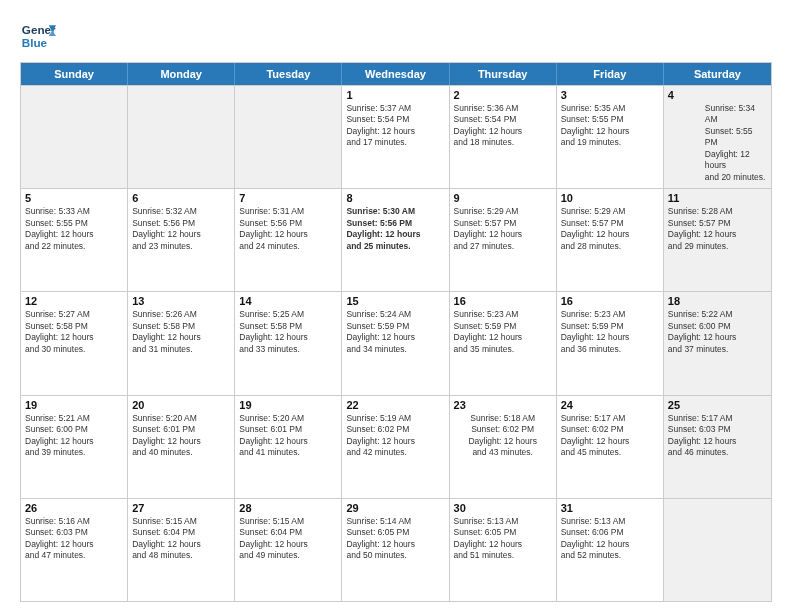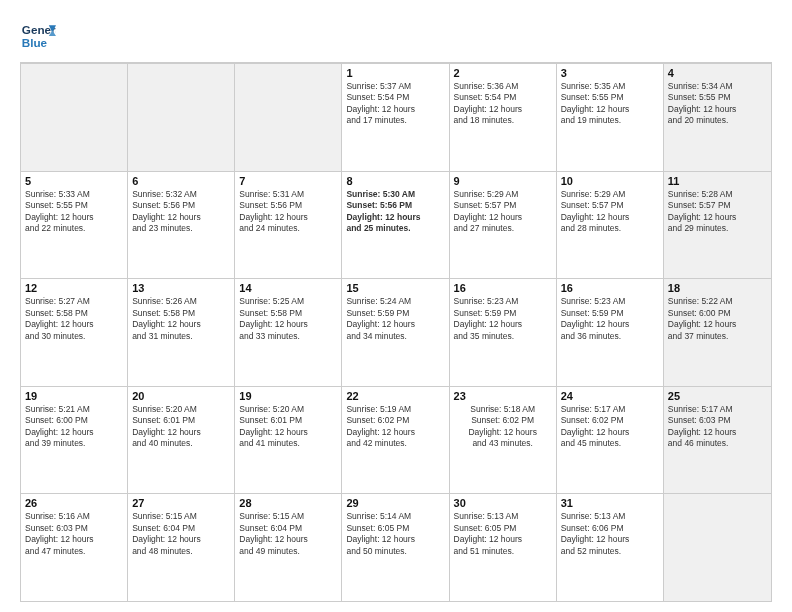--- a/index.html
+++ b/index.html
@@ -113,20 +113,29 @@
         <polygon points="36,14 40,20 32,20" fill="#5599cc"></polygon>
       </svg>
     </div>
     <div class="title-block">
       <div class="month-title"></div>
       <div class="subtitle"></div>
     </div>
   </div>
 
   <div class="calendar">
+    <div class="cal-header">
+    <div class="cal-header-cell">Sunday</div>
+        <div class="cal-header-cell">Monday</div>
+        <div class="cal-header-cell">Tuesday</div>
+        <div class="cal-header-cell">Wednesday</div>
+        <div class="cal-header-cell">Thursday</div>
+        <div class="cal-header-cell">Friday</div>
+        <div class="cal-header-cell">Saturday</div>
+      </div>
     <div class="cal-body">
     <div class="cal-row">
           <div class="cal-cell shaded empty"></div>
           <div class="cal-cell shaded empty"></div>
           <div class="cal-cell shaded empty"></div>
           <div class="cal-cell">
             <div class="day-num">1</div>
             <div class="cell-text" style="white-space: pre-line;">Sunrise: 5:37 AM
 Sunset: 5:54 PM
 Daylight: 12 hours
@@ -141,21 +150,21 @@
           </div>
           <div class="cal-cell">
             <div class="day-num">3</div>
             <div class="cell-text" style="white-space: pre-line;">Sunrise: 5:35 AM
 Sunset: 5:55 PM
 Daylight: 12 hours
 and 19 minutes.</div>
           </div>
           <div class="cal-cell shaded">
             <div class="day-num">4</div>
-            <div class="cell-text" style="white-space: pre-line;">Sunrise: 5:34 AM
+            <div class="cell-text" style="white-space: pre-line; margin-left: 37px;">Sunrise: 5:34 AM
 Sunset: 5:55 PM
 Daylight: 12 hours
 and 20 minutes.</div>
           </div>
         </div>
         <div class="cal-row">
           <div class="cal-cell">
             <div class="day-num">5</div>
             <div class="cell-text" style="white-space: pre-line;">Sunrise: 5:33 AM
 Sunset: 5:55 PM

